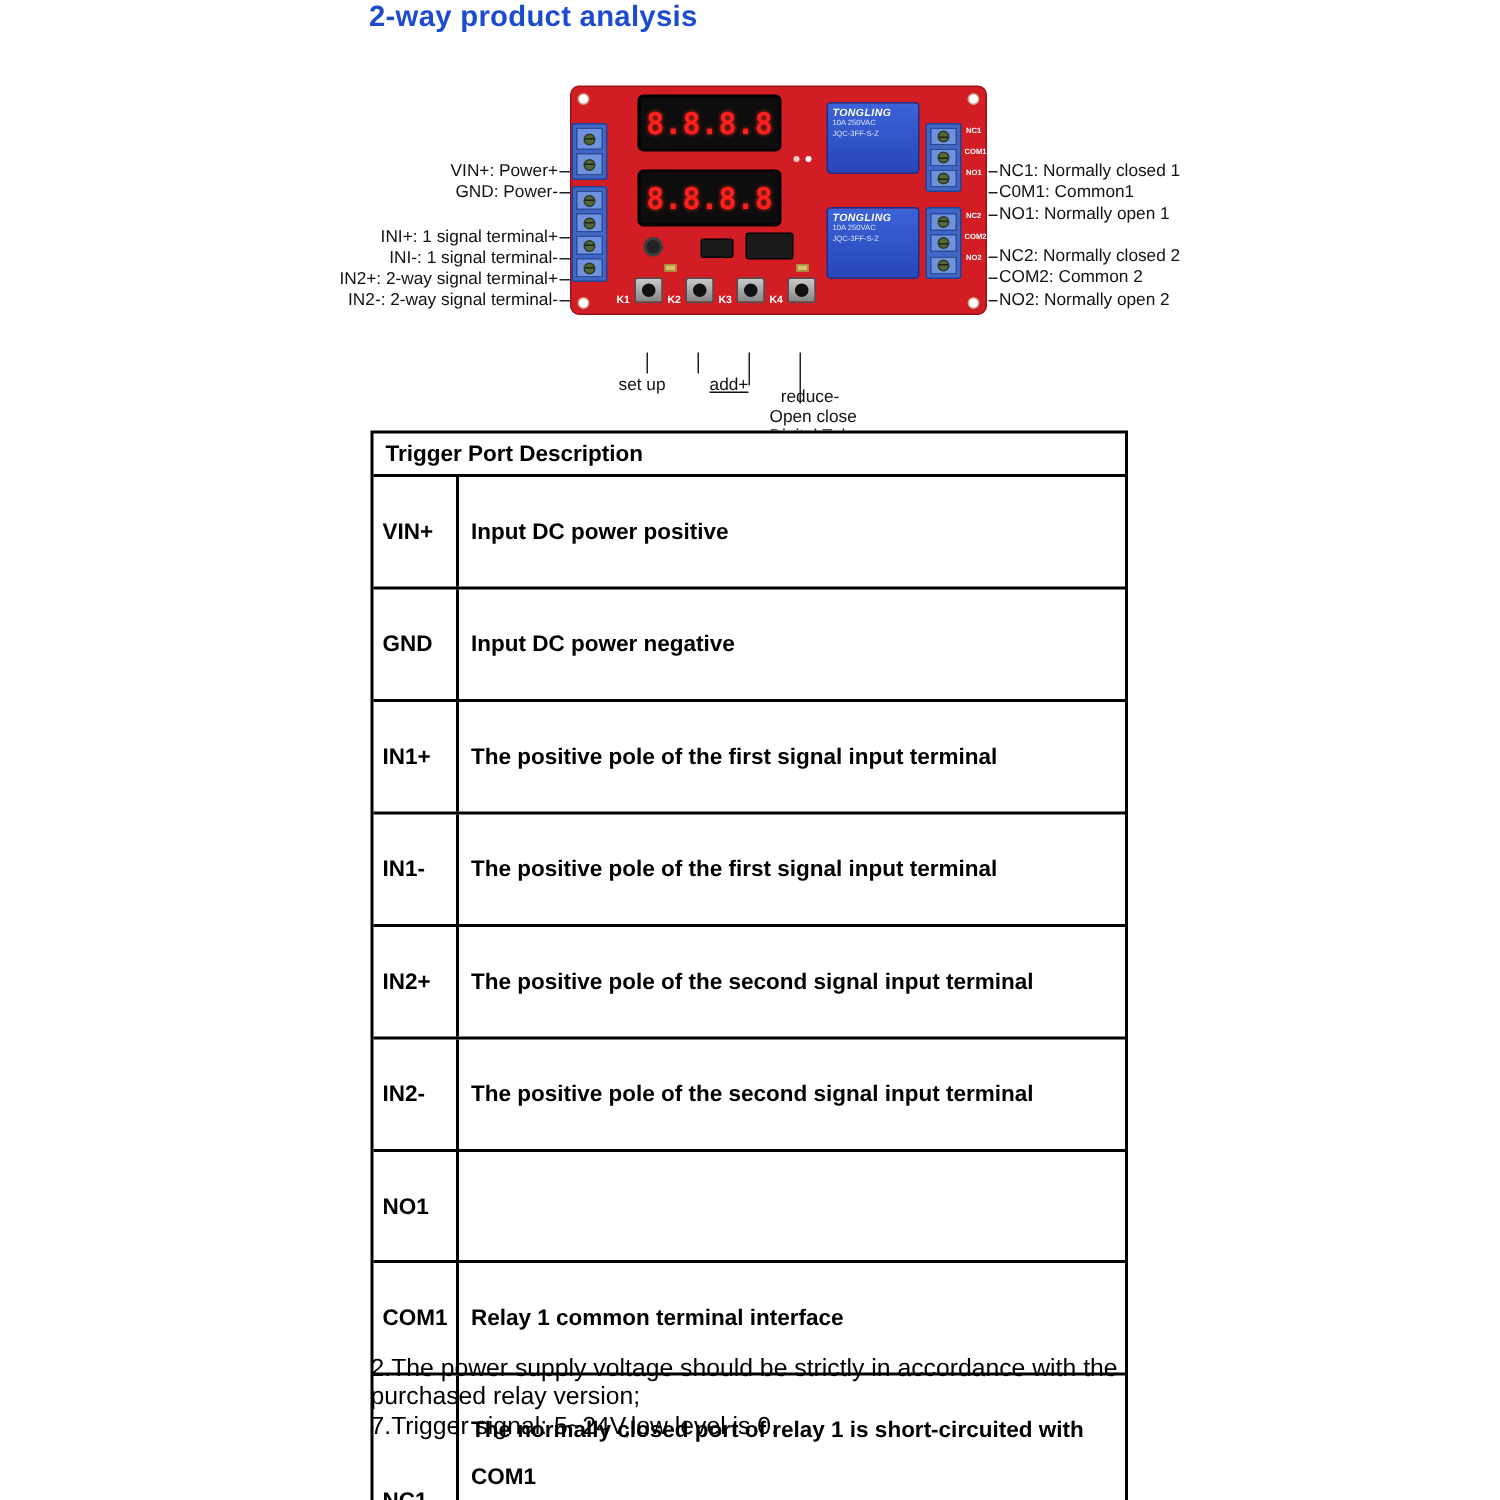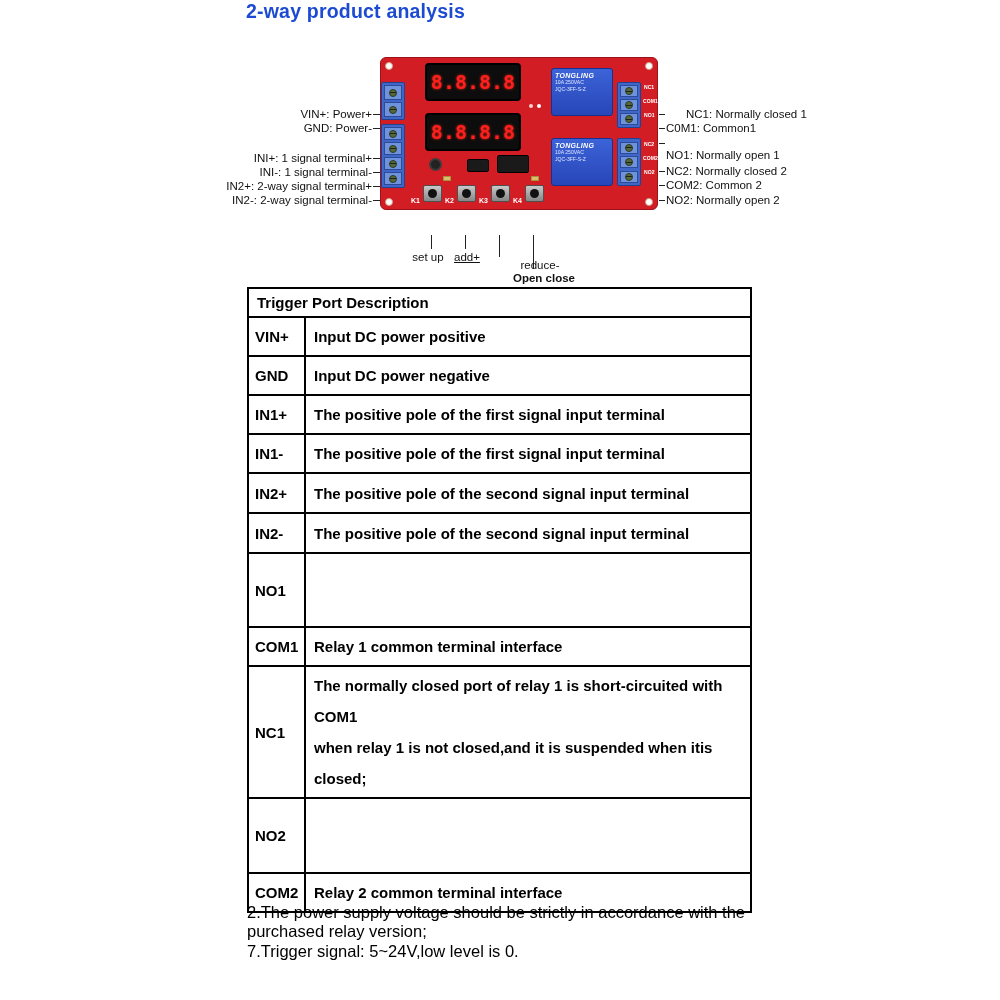--- a/index.html
+++ b/index.html
@@ -82,21 +82,21 @@
   }
   .thead{
     min-height:27px;display:flex;align-items:center;padding-left:8px;
   }
   .trow{display:flex;border-top:2px solid #000;}
   .tport{
     flex:0 0 49px;padding-left:6px;border-right:2px solid #000;
     display:flex;align-items:center;
   }
   .tdesc{
-    flex:1;padding:3px 8px;display:flex;align-items:center;
+    flex:1;padding:21px 8px;display:flex;align-items:center;
     line-height:31px;white-space:pre-line;
   }
 
   
   .notes{position:absolute;left:247px;top:903px;width:540px;}
   .note{
     margin:0;font-size:16.5px;line-height:19.3px;white-space:pre-line;color:#000;
   }
 </style>
 </head>
@@ -115,41 +115,41 @@
   <div class="callout right-align" style="right:628px;top:137px;">INI-: 1 signal terminal-</div>
   <div class="callout right-align" style="right:628px;top:151px;">IN2+: 2-way signal terminal+</div>
   <div class="callout right-align" style="right:628px;top:165px;">IN2-: 2-way signal terminal-</div>
   <div class="hline" style="left:373px;top:86px;width:8px;"></div>
   <div class="hline" style="left:373px;top:100px;width:8px;"></div>
   <div class="hline" style="left:373px;top:130px;width:8px;"></div>
   <div class="hline" style="left:373px;top:144px;width:8px;"></div>
   <div class="hline" style="left:373px;top:158px;width:8px;"></div>
   <div class="hline" style="left:373px;top:172px;width:8px;"></div>
 
-  <div class="callout" style="left:666px;top:79px;margin-left:20px;">NC1: Normally closed 1</div>
+  <div class="callout" style="left:666px;top:79px;">NC1: Normally closed 1</div>
   <div class="callout" style="left:666px;top:93px;">C0M1: Common1</div>
-  <div class="callout" style="left:666px;top:108px;margin-top:12px;">NO1: Normally open 1</div>
+  <div class="callout" style="left:666px;top:108px;">NO1: Normally open 1</div>
   <div class="callout" style="left:666px;top:136px;">NC2: Normally closed 2</div>
   <div class="callout" style="left:666px;top:150px;">COM2: Common 2</div>
   <div class="callout" style="left:666px;top:165px;">NO2: Normally open 2</div>
   <div class="hline" style="left:659px;top:86px;width:6px;"></div>
   <div class="hline" style="left:659px;top:100px;width:6px;"></div>
   <div class="hline" style="left:659px;top:115px;width:6px;"></div>
   <div class="hline" style="left:659px;top:143px;width:6px;"></div>
   <div class="hline" style="left:659px;top:157px;width:6px;"></div>
   <div class="hline" style="left:659px;top:172px;width:6px;"></div>
 
   <div class="vline" style="left:431px;top:207px;height:14px;"></div>
   <div class="vline" style="left:465px;top:207px;height:14px;"></div>
   <div class="vline" style="left:499px;top:207px;height:22px;"></div>
   <div class="vline" style="left:533px;top:207px;height:34px;"></div>
   <div class="callout center-x" style="left:428px;top:222px;">set up</div>
-  <div class="callout center-x" style="left:467px;top:222px;text-decoration:underline;">add+</div>
+  <div class="callout center-x" style="left:486px;top:222px;text-decoration:underline;">add+</div>
   <div class="callout center-x" style="left:500px;top:230px;margin-left:40px;">reduce-</div>
-  <div class="callout" style="left:513px;top:243px;font-weight:bold;">Open close</div>
+  <div class="callout" style="left:513px;top:243px;">Open close</div>
   <div class="callout" style="left:513px;top:256px;">Digital Tube</div>
 
   <div class="board" style="top:29px;">
 
     <div class="hole" style="left:4px;top:4px;"></div>
     <div class="hole" style="left:264px;top:4px;"></div>
     <div class="hole" style="left:4px;top:140px;"></div>
     <div class="hole" style="left:264px;top:140px;"></div>
 
     <div class="tblock" style="left:0;top:24px;width:24px;height:38px;">

